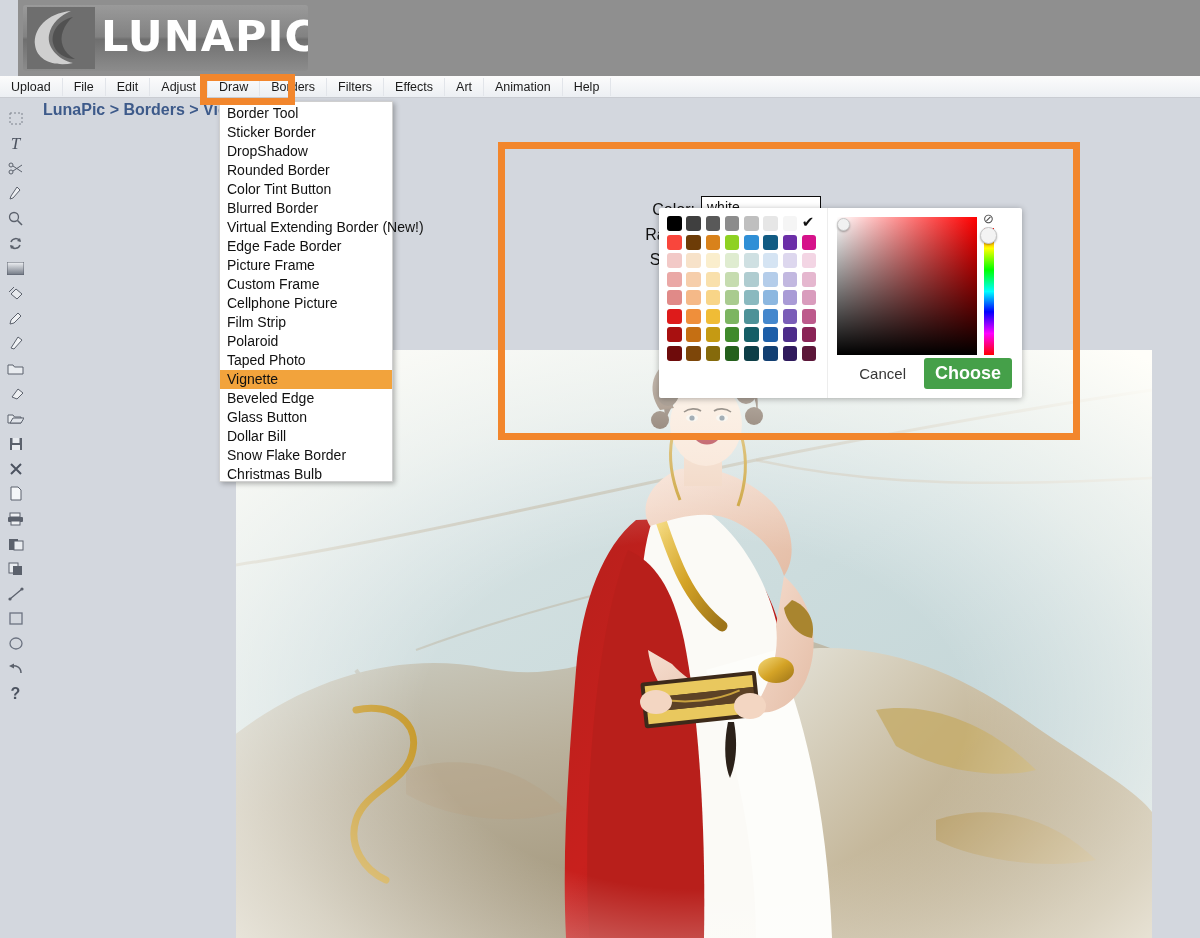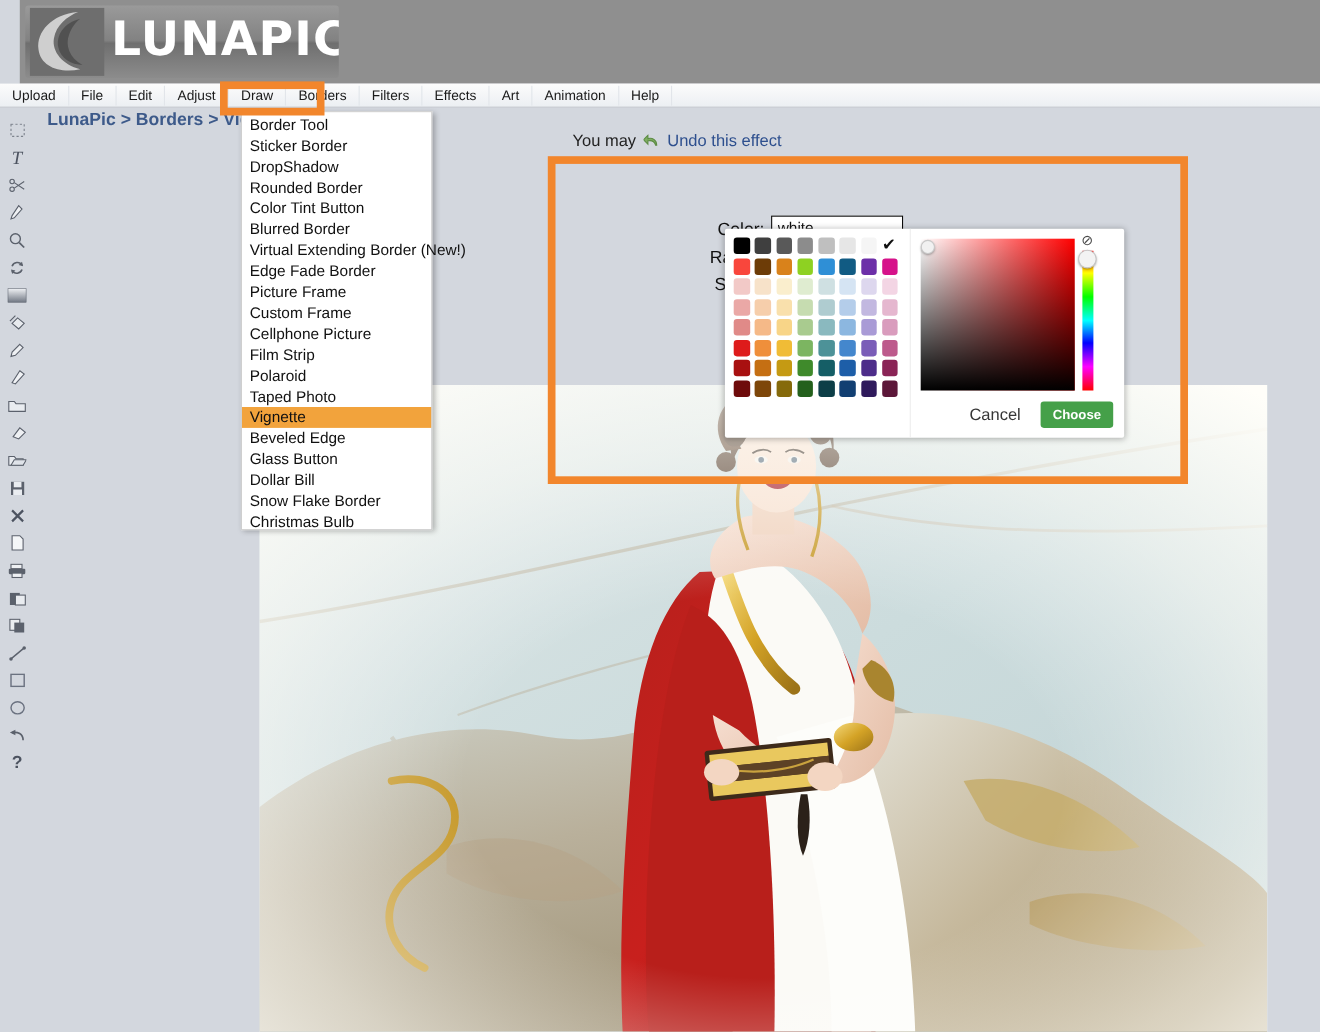--- a/index.html
+++ b/index.html
@@ -187,21 +187,21 @@
   }
   .picker-actions {
     position: absolute; right: 10px; bottom: 9px;
     display: flex; align-items: center; gap: 12px;
   }
   .btn-cancel {
     font-size: 15px; color: #363636; background: none;
     border: none; cursor: pointer; font-family: Liberation Sans, sans-serif;
   }
   .btn-choose {
-    font-size: 12px; color: #fff; background: #45a049;
+    font-size: 18px; color: #fff; background: #45a049;
     border: none; border-radius: 3px; padding: 5px 11px;
     cursor: pointer; font-weight: bold;
     font-family: "Liberation Sans", sans-serif;
   }
 </style>
 </head>
 <body>
 
 <div id="app">
 
@@ -487,29 +487,20 @@
 
         <path d="M498 372 C502 394 500 414 494 428 C488 414 488 392 492 372 Z" fill="#2b2119"></path>
 
         <ellipse cx="420" cy="352" rx="16" ry="12" fill="#f3d6c2"></ellipse>
         <ellipse cx="514" cy="356" rx="16" ry="13" fill="#f3d6c2"></ellipse>
 
         <rect width="916" height="588" fill="url(#vig)"></rect>
       </svg>
     </div>
 
-    <div class="undoline">
-      <span>You may</span>
-      <span class="undo-icon">
-        <svg width="14" height="13" viewBox="0 0 14 13">
-            <path d="M12 10 C12 5 8 3 4 4 L4 1 L0 5 L4 9 L4 6 C7 5.4 10 6.6 11 10 Z" fill="#7fae61" stroke="#5d8c45"></path>
-          </svg>
-      </span>
-      <a href="#">Undo this effect</a>
-    </div>
 
     <div class="panel">
 
       <div class="field-row row-color">Color:</div>
       <div class="field-row row-radius">Radius</div>
       <div class="field-row row-sigma">Sigma</div>
 
       <input class="color-input" type="text" value="white" style="">
 
       <div class="hint">You may want the</div>

